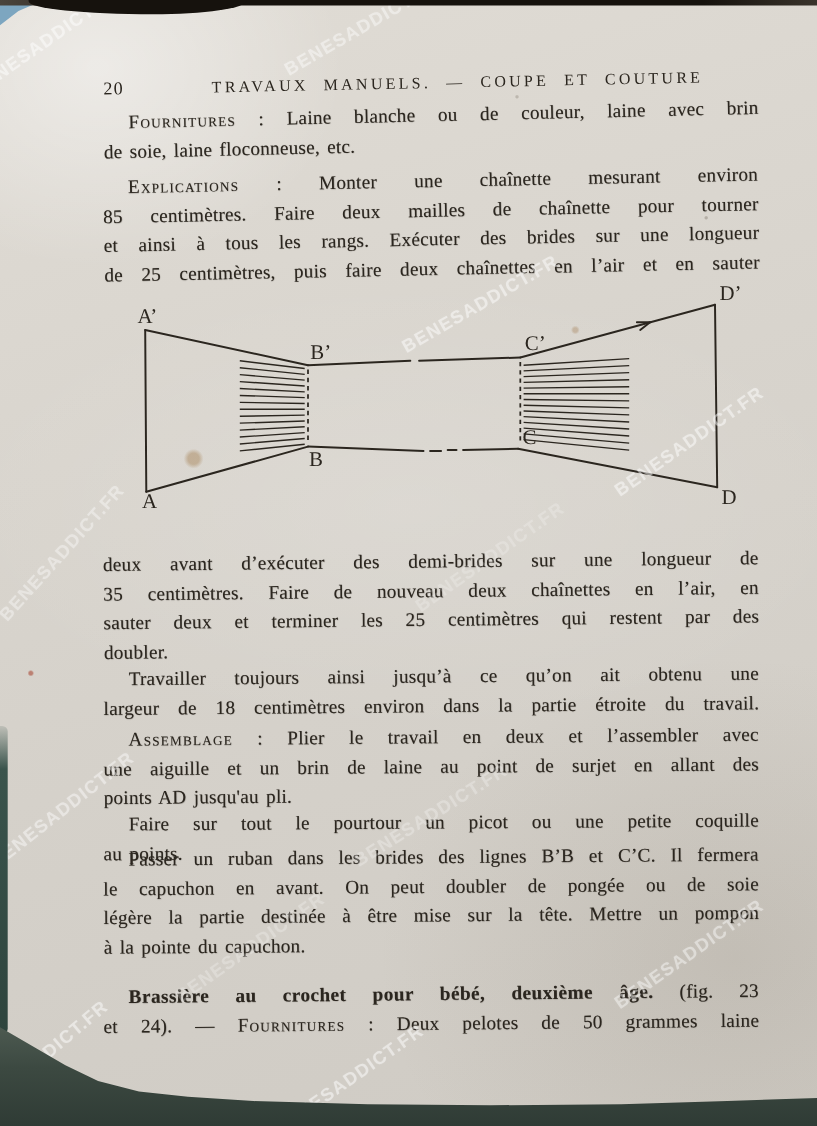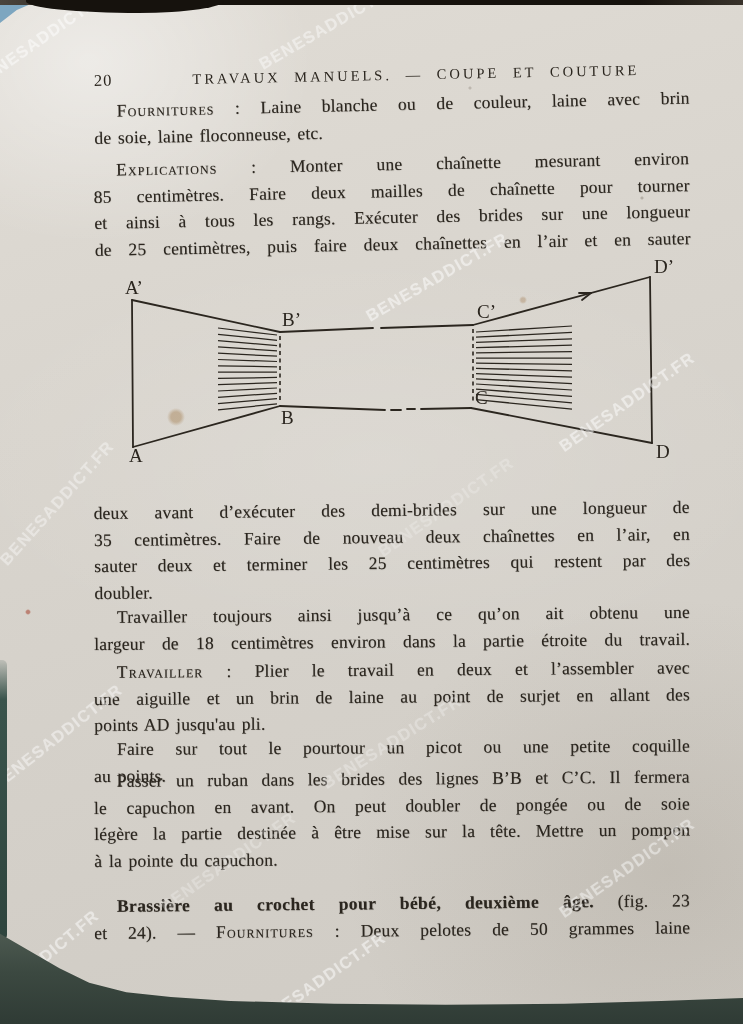--- a/index.html
+++ b/index.html
@@ -82,21 +82,21 @@
         <div class="line just"><span class="seg-n">deux avant d’exécuter des demi-brides sur une longueur de</span></div>
         <div class="line just"><span class="seg-n">35 centimètres. Faire de nouveau deux chaînettes en l’air, en</span></div>
         <div class="line just"><span class="seg-n">sauter deux et terminer les 25 centimètres qui restent par des</span></div>
         <div class="line"><span class="seg-n">doubler.</span></div>
       </div>
       <div class="para indent" style="top: 604px; transform: rotate(-0.5deg);">
         <div class="line just"><span class="seg-n">Travailler toujours ainsi jusqu’à ce qu’on ait obtenu une</span></div>
         <div class="line just"><span class="seg-n">largeur de 18 centimètres environ dans la partie étroite du travail.</span></div>
       </div>
       <div class="para indent" style="top: 659px; transform: rotate(-0.45deg);">
-        <div class="line just"><span class="seg-sc">Travailler</span><span class="seg-n"> : Plier le travail en deux et l’assembler avec</span></div>
+        <div class="line just"><span class="seg-sc">Assemblage</span><span class="seg-n"> : Plier le travail en deux et l’assembler avec</span></div>
         <div class="line just"><span class="seg-n">une aiguille et un brin de laine au point de surjet en allant des</span></div>
         <div class="line"><span class="seg-n">points AD jusqu'au pli.</span></div>
       </div>
       <div class="para indent" style="top: 736px; transform: rotate(-0.35deg);">
         <div class="line just"><span class="seg-n">Faire sur tout le pourtour un picot ou une petite coquille</span></div>
         <div class="line"><span class="seg-n">au points.</span></div>
       </div>
       <div class="para indent" style="top: 768px; transform: rotate(-0.45deg);">
         <div class="line just"><span class="seg-n">Passer un ruban dans les brides des lignes B’B et C’C. Il fermera</span></div>
         <div class="line just"><span class="seg-n">le capuchon en avant. On peut doubler de pongée ou de soie</span></div>

